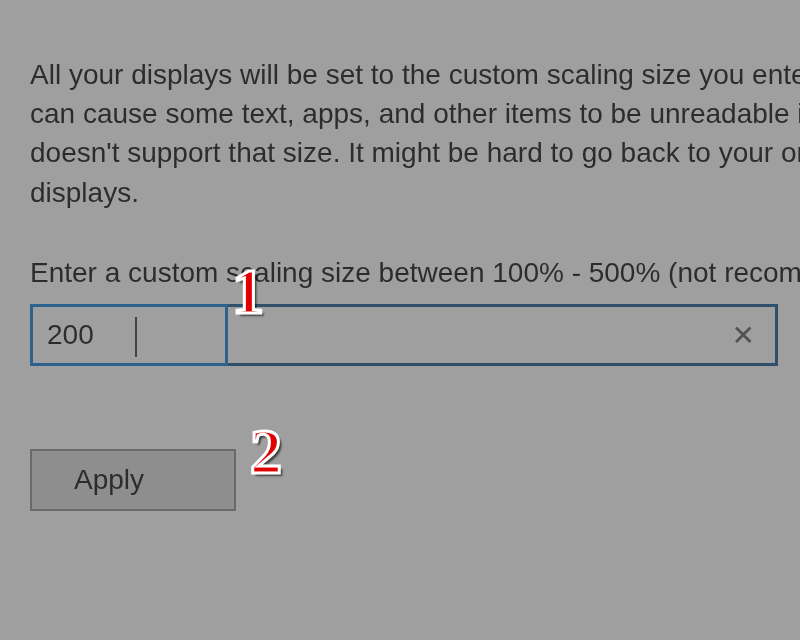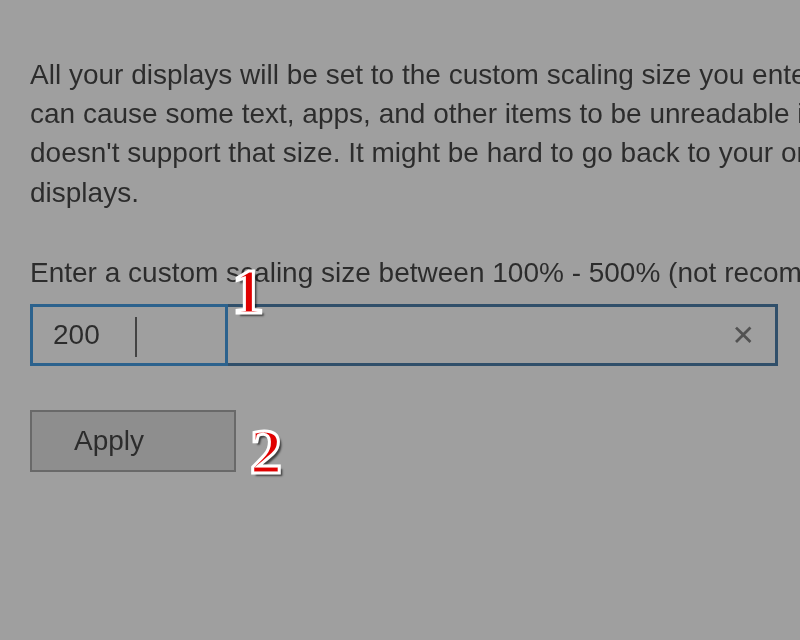--- a/index.html
+++ b/index.html
@@ -63,21 +63,21 @@
       border: 3px solid #0a4e8a;
       width: 748px;
       z-index: 4;
     }
     .text-input {
       height: 100%;
       border: none;
       outline: none;
       font-size: 28px;
       font-family: inherit;
-      padding: 0 20px;
+      padding: 0 14px;
       width: 169px;
       background: transparent;
       position: relative;
       z-index: 5;
       color: #000;
     }
     .input-active-border {
       position: absolute;
       top: -3px;
       left: -3px;
@@ -103,21 +103,21 @@
       top: 50%;
       transform: translateY(-50%);
       font-size: 28px;
       color: #555;
       z-index: 4;
       font-family: "Segoe UI Symbol", sans-serif;
       cursor: pointer;
     }
     .apply-wrapper {
       position: relative;
-      margin-top: 44px;
+      margin-top: 83px;
       z-index: 2;
       width: fit-content;
     }
     .highlight-apply {
       position: absolute;
       top: -8px;
       left: -8px;
       right: -8px;
       bottom: -8px;
       background: #fff;

